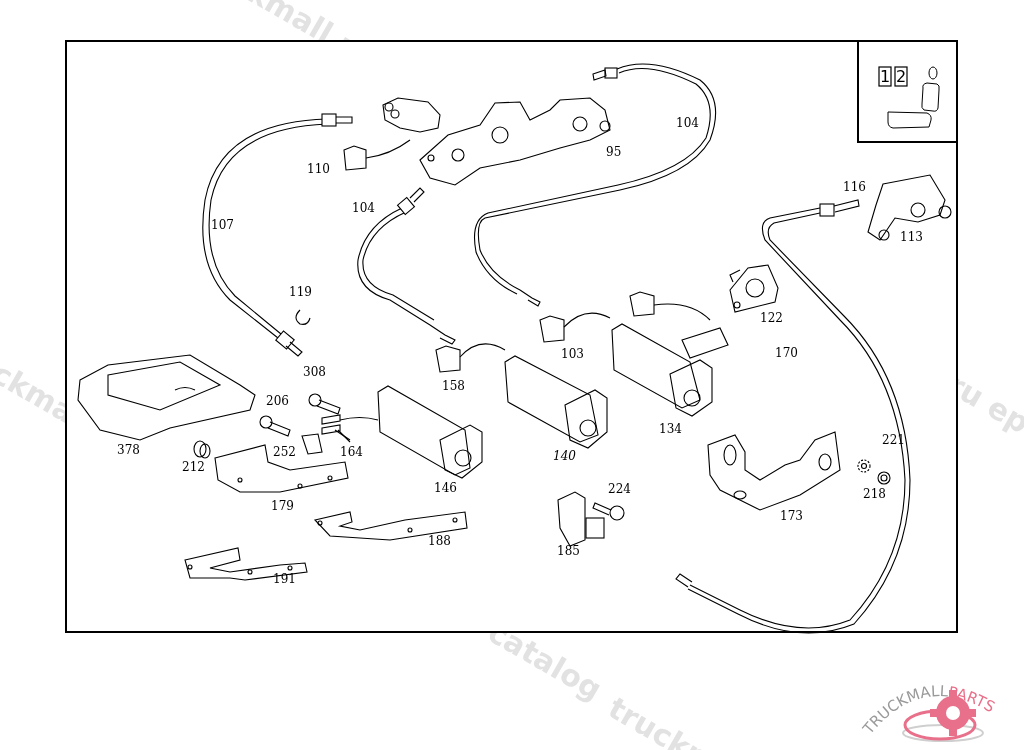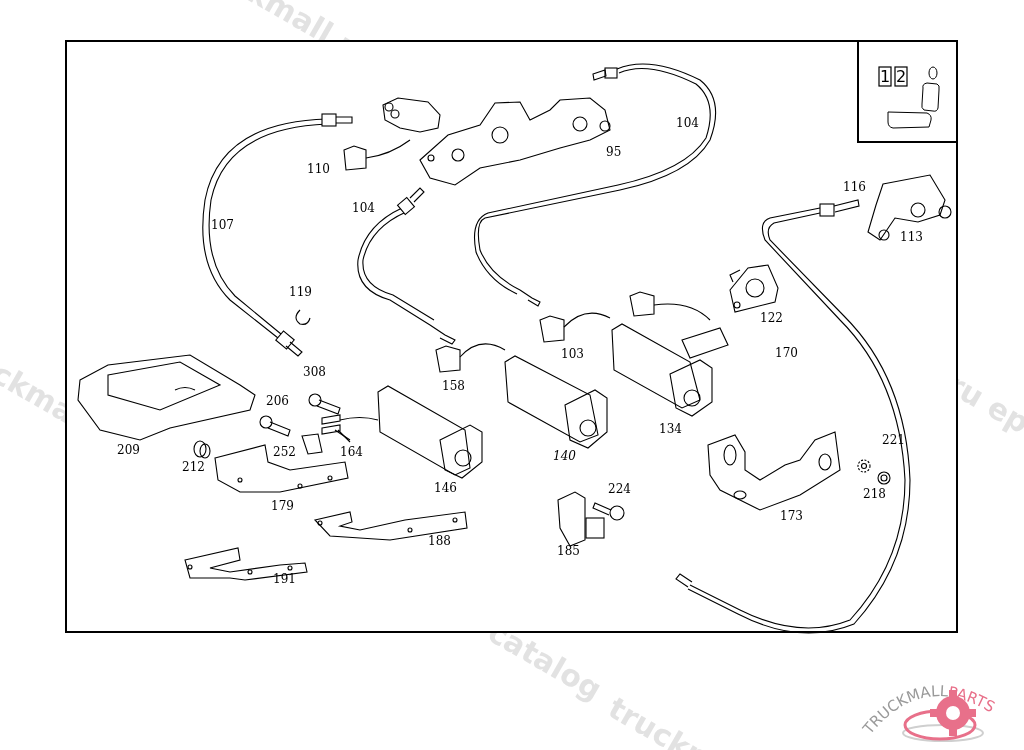--- a/index.html
+++ b/index.html
@@ -232,21 +232,21 @@
 <span class="callout" style="left:561px;top:348px;">103</span>
 <span class="callout" style="left:340px;top:446px;">164</span>
 <span class="callout" style="left:734px;top:347px;margin-left:41px;">170</span>
 <span class="callout" style="left:780px;top:510px;">173</span>
 <span class="callout" style="left:271px;top:500px;">179</span>
 <span class="callout" style="left:273px;top:446px;">252</span>
 <span class="callout" style="left:557px;top:545px;text-align:right;">185</span>
 <span class="callout" style="left:428px;top:535px;">188</span>
 <span class="callout" style="left:273px;top:573px;">191</span>
 <span class="callout" style="left:266px;top:395px;">206</span>
-<span class="callout" style="left:117px;top:444px;">209</span>
+<span class="callout" style="left:117px;top:444px;">378</span>
 <span class="callout" style="left:182px;top:461px;">212</span>
 <span class="callout" style="left:303px;top:366px;">308</span>
 <span class="callout" style="left:863px;top:488px;">218</span>
 <span class="callout" style="left:848px;top:434px;margin-left:34px;">221</span>
 <span class="callout" style="left:608px;top:483px;">224</span>
 
 <div style="position:absolute;left:855px;top:655px;width:170px;height:95px;">
   <svg width="170" height="95">
     <defs>
         <path id="arc" d="M15 80 Q75 5 160 75"></path>

